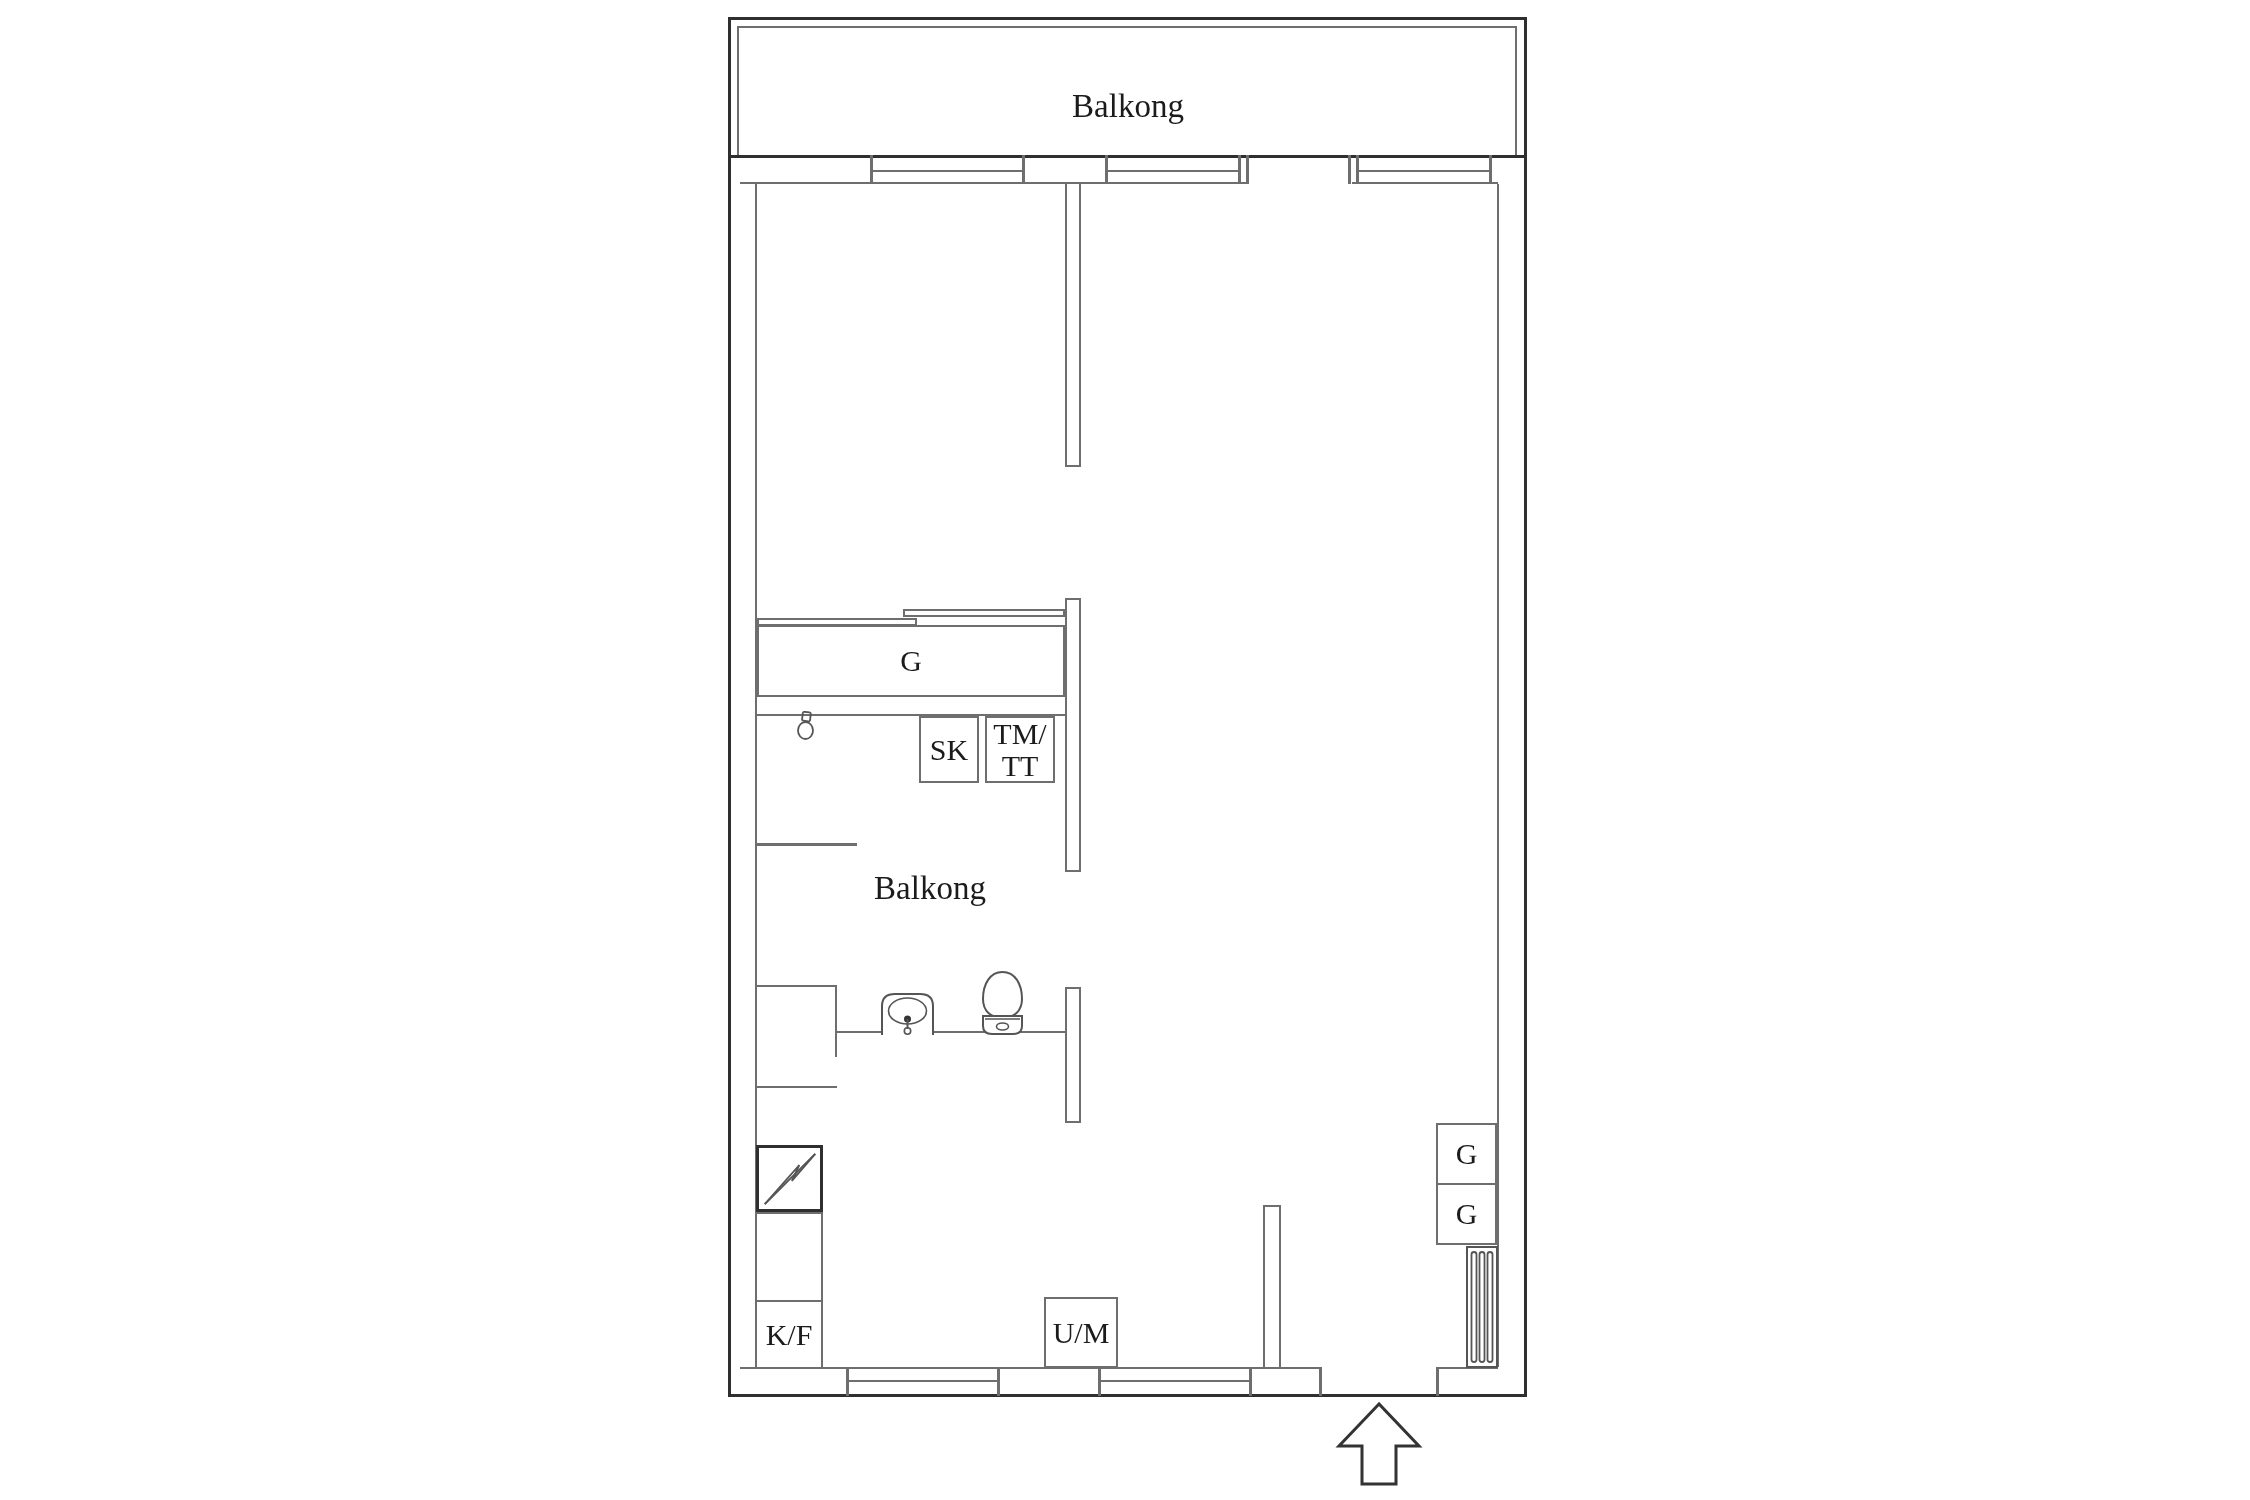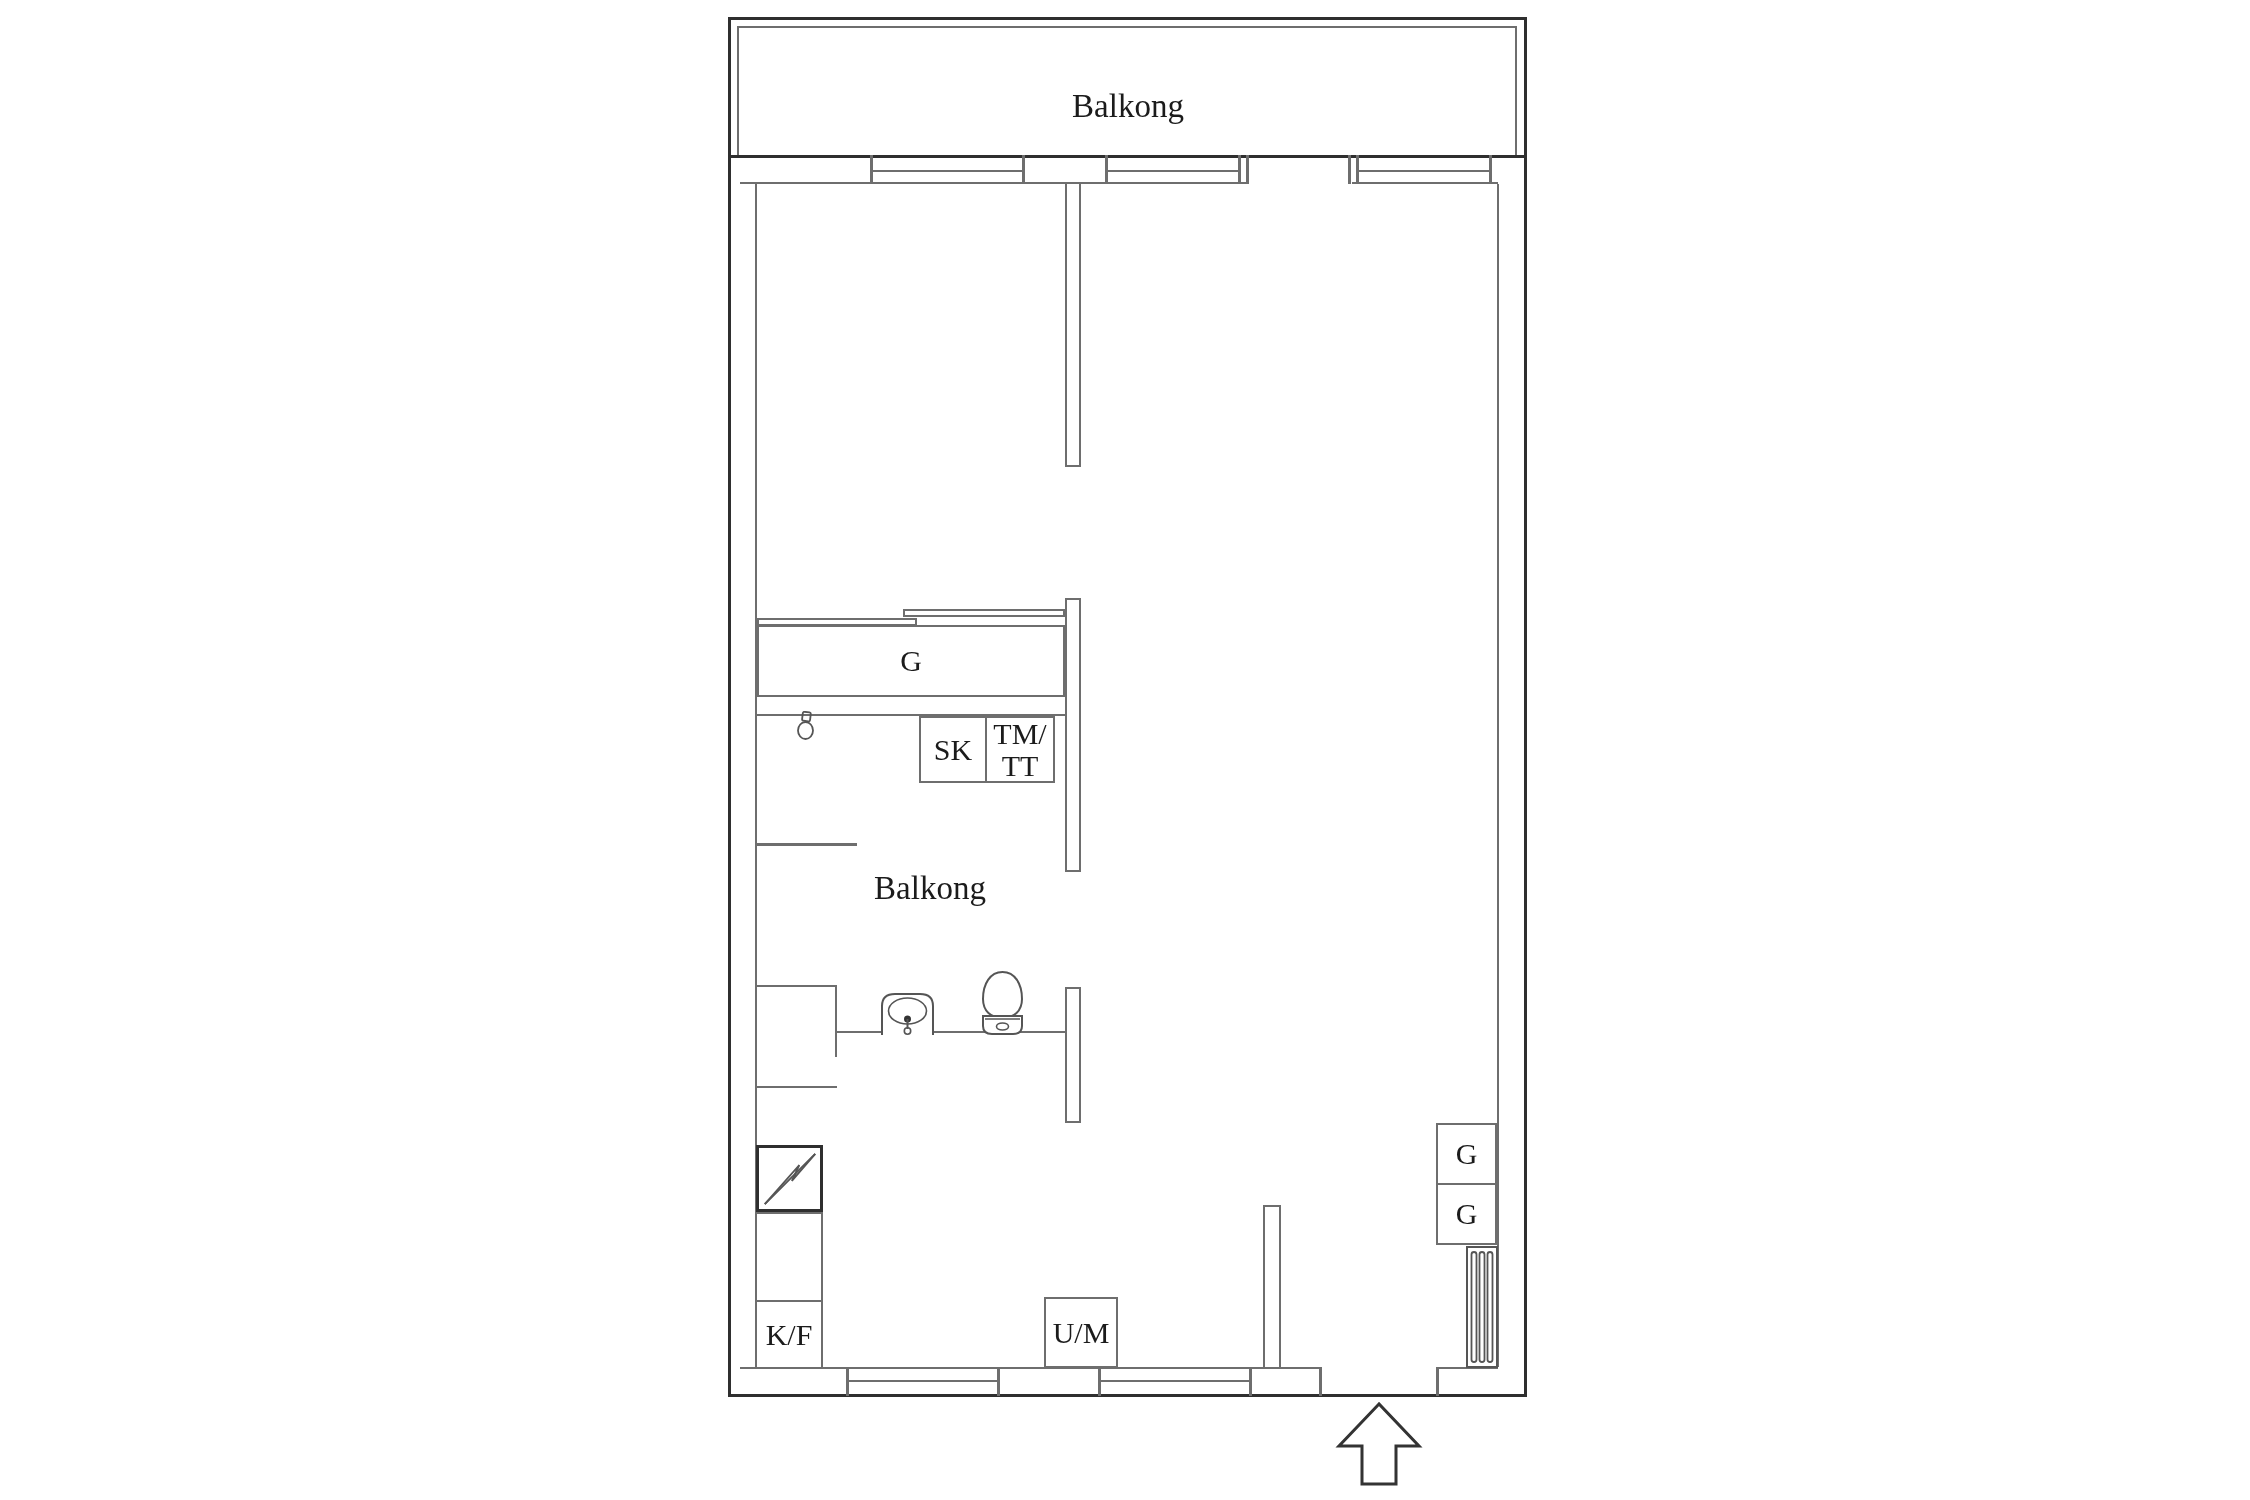--- a/index.html
+++ b/index.html
@@ -73,21 +73,21 @@
   <div class="ln" style="left:1065px;top:1121px;width:16px;height:2px;"></div>
 
   <div class="panel" style="left:903px;top:609px;width:162px;height:8px;"></div>
   <div class="panel" style="left:757px;top:618px;width:160px;height:8px;"></div>
   <div class="box" style="left:757px;top:625px;width:308px;height:72px;">
     <span class="unit-label">G</span>
   </div>
 
 
   <div class="ln" style="left:757px;top:714px;width:308px;height:2px;"></div>
-  <div class="box" style="left:919px;top:716px;width:68px;height:67px;">
+  <div class="box" style="left:919px;top:716px;width:60px;height:67px;">
     <span class="unit-label">SK</span>
   </div>
   <div class="box" style="left:985px;top:716px;width:70px;height:67px;">
     <span class="unit-label"><span>TM/</span><br>
     <span>TT</span></span>
   </div>
   <div style="position:absolute;left:793px;top:711px;">
     <svg width="26" height="30" viewBox="0 0 26 30" fill="none" stroke="#555555" stroke-width="1.8">
       <rect x="9.5" y="1" width="8" height="9" rx="1.5" transform="rotate(7 13 5)"></rect>
       <ellipse cx="12.5" cy="19.5" rx="7.5" ry="8.5"></ellipse>

